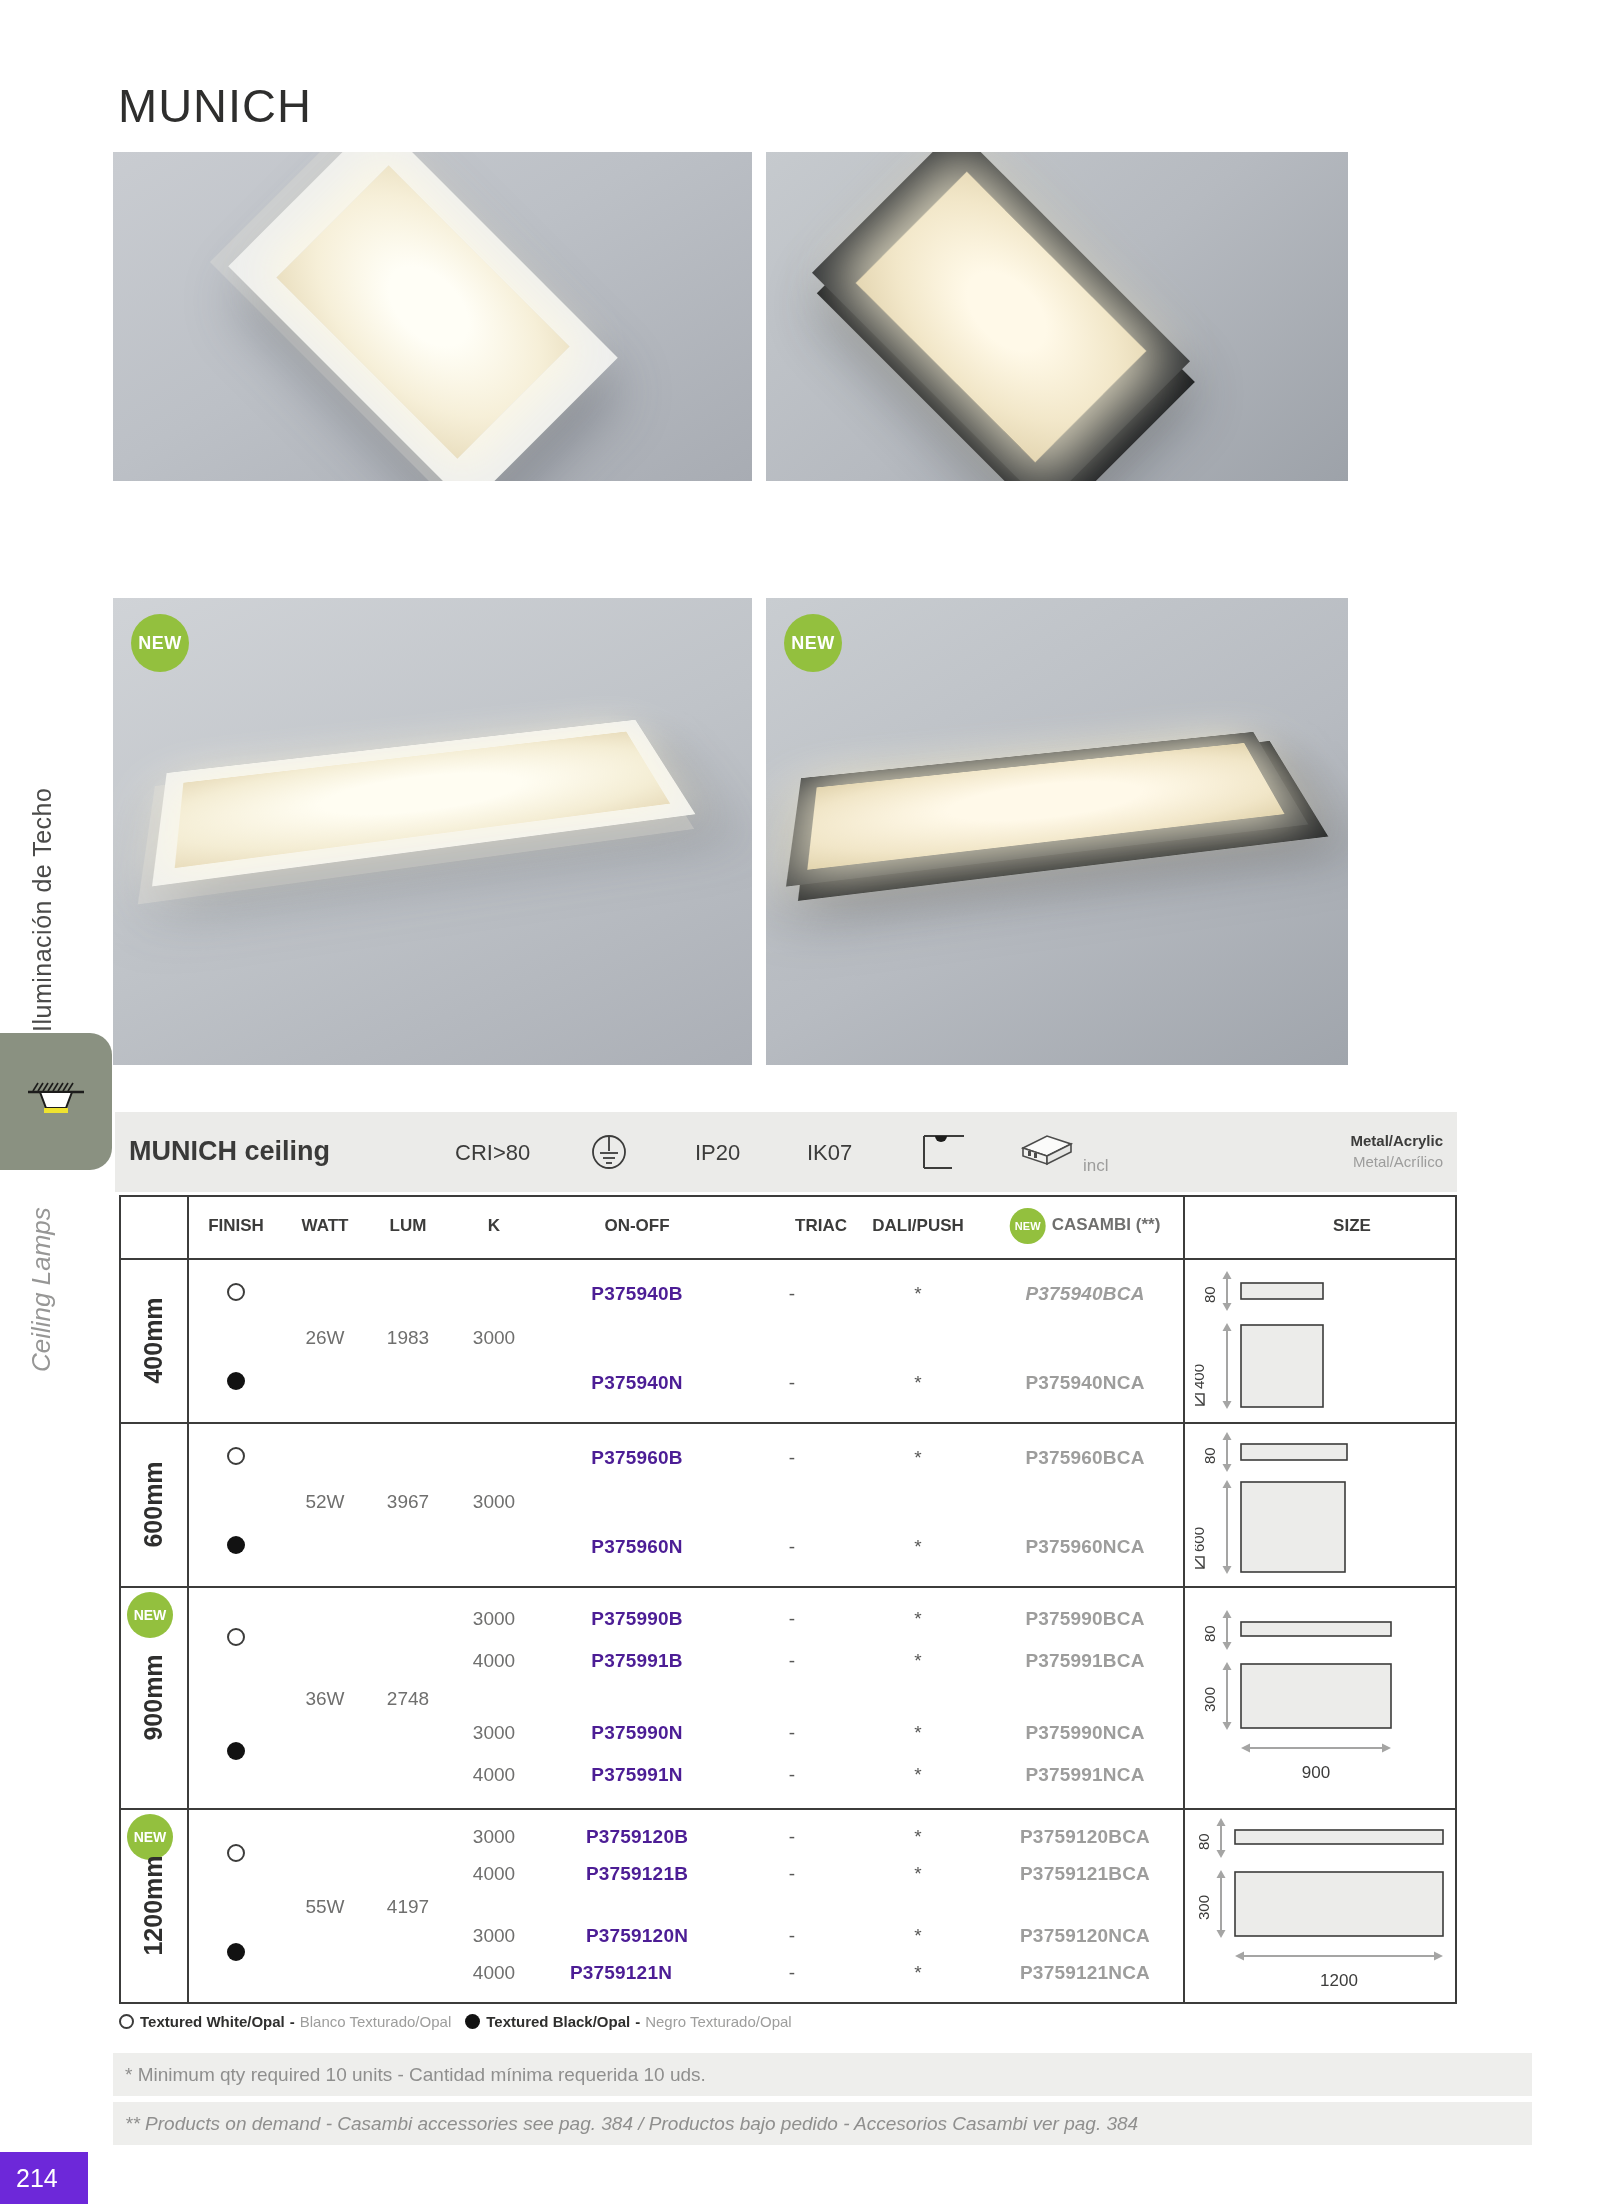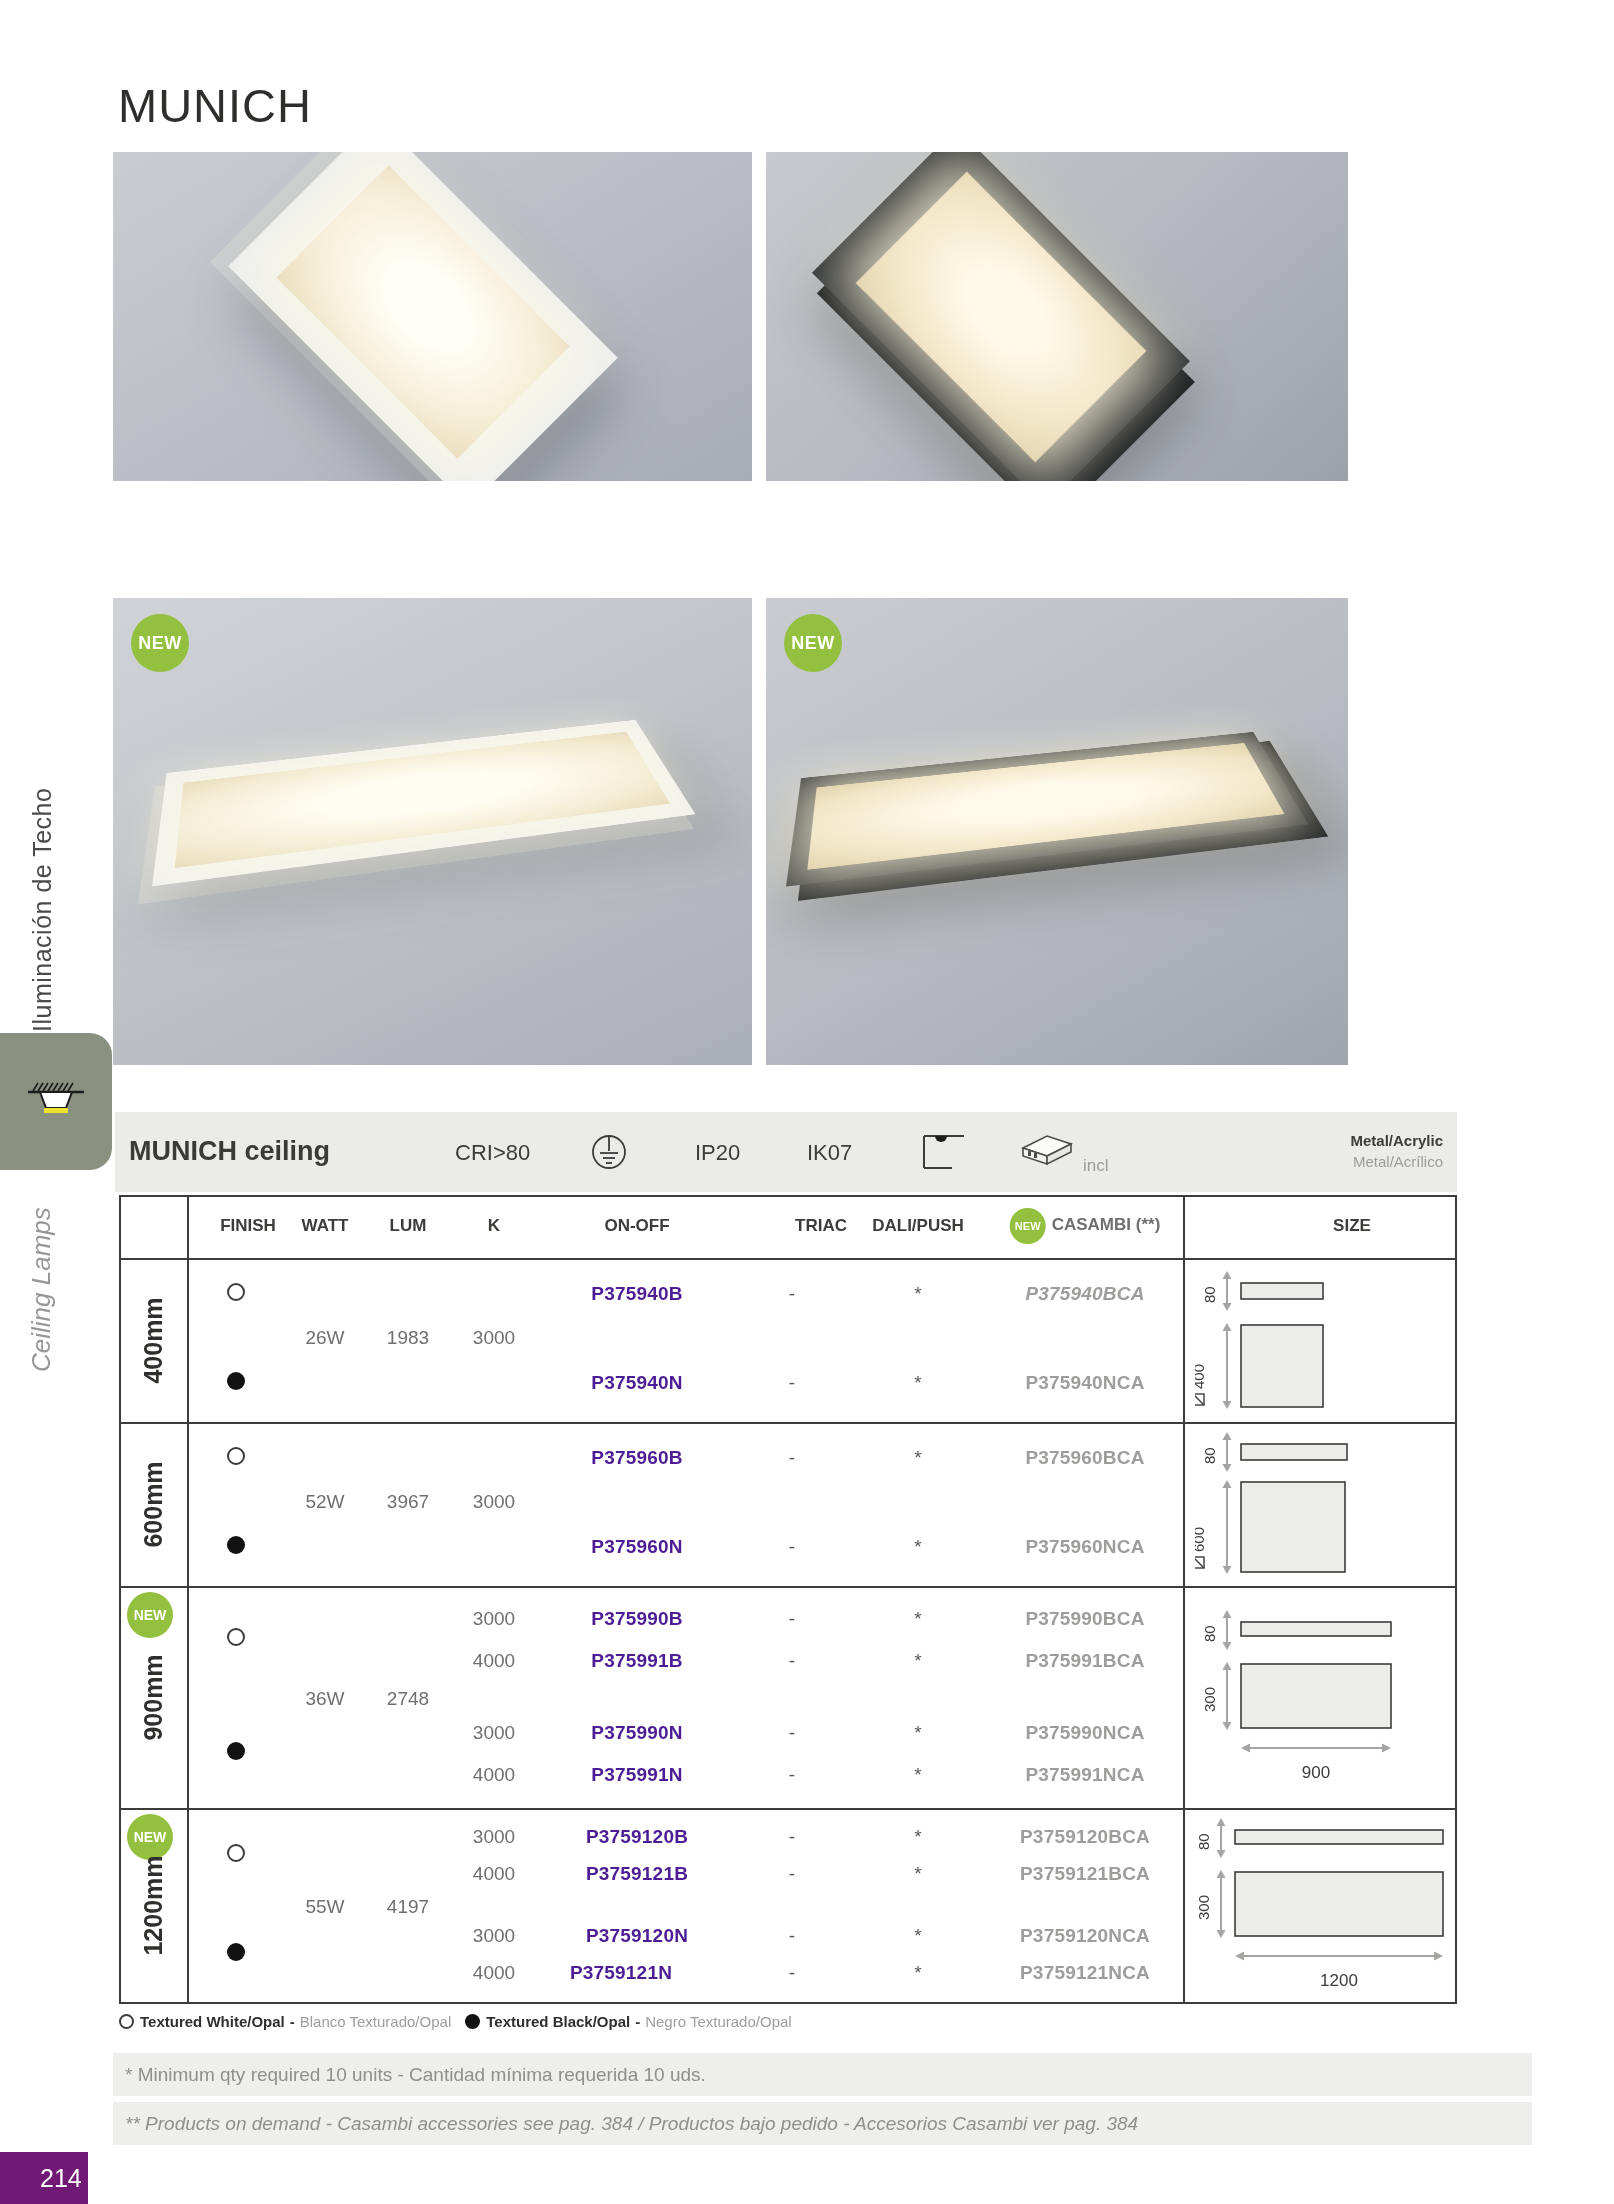--- a/index.html
+++ b/index.html
@@ -98,22 +98,22 @@
   .legend{position:absolute;left:119px;top:2013px;display:flex;align-items:center;font-size:15px;white-space:nowrap;}
   .legend .dot{width:15px;height:15px;margin-right:6px;}
   .legend .en{font-weight:bold;color:#2f2f2e;}
   .legend .sep{margin:0 5px;color:#2f2f2e;font-weight:bold;}
   .legend .es{color:#9d9d9c;}
   .legend .gap{width:14px;}
   .noteband{position:absolute;left:113px;width:1419px;height:43px;background:#eeeeec;color:#8f8f8e;font-size:19px;
     line-height:43px;padding-left:12px;box-sizing:border-box;}
   .note1{top:2053px;}
   .note2{top:2102px;font-style:italic;}
-  .pagenum{position:absolute;left:0;top:2152px;width:88px;height:52px;background:#701a75;color:#fff;font-size:25px;
-    line-height:52px;padding-left:40px;box-sizing:border-box;}
+  .pagenum{position:absolute;left:0;top:2152px;width:88px;height:52px;background:#6d28d9;color:#fff;font-size:25px;
+    line-height:52px;padding-left:16px;box-sizing:border-box;}
 </style>
 </head>
 <body>
 
 <div class="page">
 
   <div class="title">MUNICH</div>
 
   <div class="photo photo1">
     <div class="lampsq sq1">
@@ -204,21 +204,21 @@
     <div class="hline" style="top:63px;"></div>
     <div class="hline" style="top:227px;height:1.5px;"></div>
     <div class="hline" style="top:391px;height:1.5px;"></div>
     <div class="hline" style="top:613px;height:1.5px;"></div>
     <div class="hline" style="top:807px;"></div>
     <div class="vline" style="left:0;"></div>
     <div class="vline" style="left:68px;width:1.5px;"></div>
     <div class="vline" style="left:1064px;width:1.5px;"></div>
     <div class="vline" style="left:1336px;"></div>
 
-    <div class="th" style="left:129px;text-align:center;">FINISH</div>
+    <div class="th" style="left:117px;text-align:center;">FINISH</div>
     <div class="th" style="left:206px;">WATT</div>
     <div class="th" style="left:289px;">LUM</div>
     <div class="th" style="left:375px;">K</div>
     <div class="th" style="left:518px;">ON-OFF</div>
     <div class="th" style="left:702px;text-align:center;">TRIAC</div>
     <div class="th" style="left:799px;">DALI/PUSH</div>
     <div class="th" style="left:966px;">
       <span class="hdr-badge">NEW</span><span class="casambi-h">CASAMBI (**)</span>
     </div>
     <div class="th" style="left:1201px;margin-left:32px;">SIZE</div>

